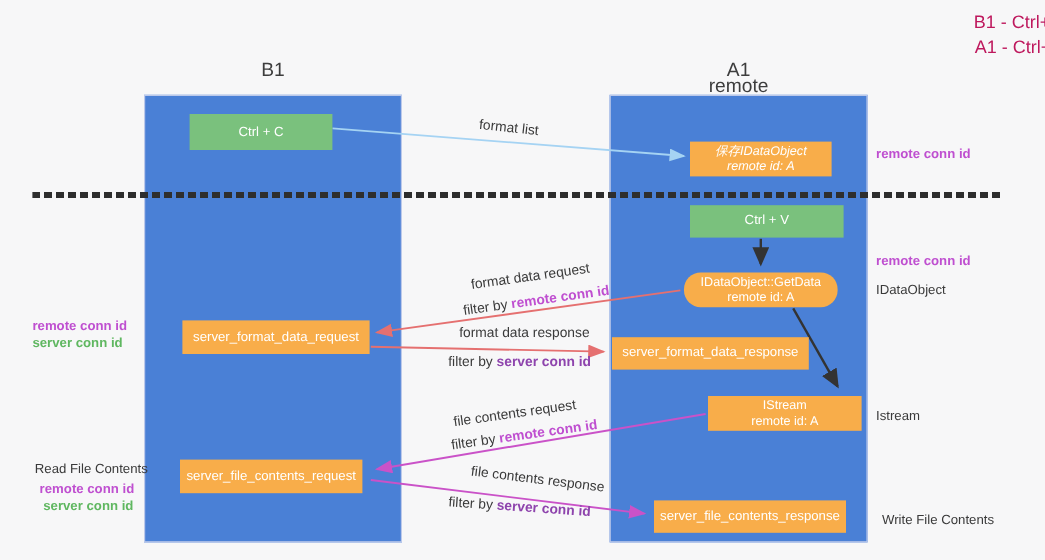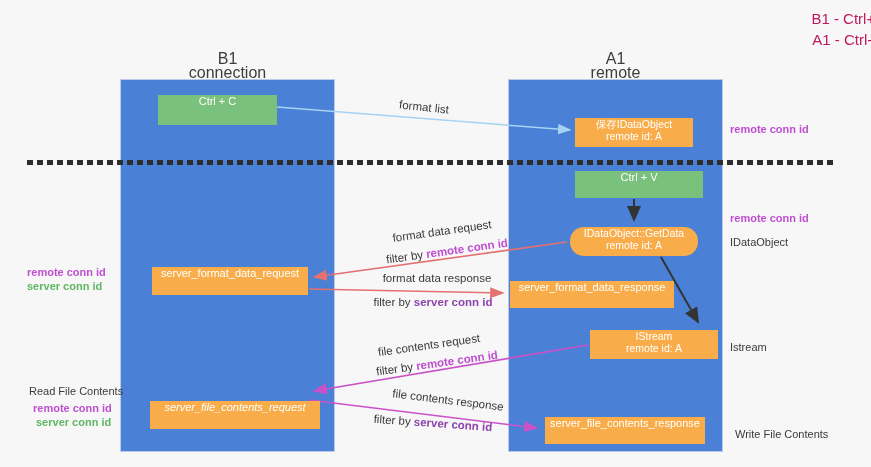--- a/index.html
+++ b/index.html
@@ -10,21 +10,21 @@
          font-size:15px;line-height:21px;color:#be185d;}
 
   .lane-header{position:absolute;text-align:center;font-size:16px;line-height:14px;color:#3d3d3d;}
   .lane{position:absolute;top:79px;height:373px;width:215px;background:#4a80d6;border:1px solid #bcc9ea;box-sizing:border-box;}
   .lane-left{left:120px;}
   .lane-right{left:508px;}
 
   .dash-line{position:absolute;left:27px;top:160px;width:808px;height:5px;
     background:repeating-linear-gradient(90deg,#2e2e2e 0 6px,transparent 6px 10px);}
 
-  .box{position:absolute;display:flex;flex-direction:column;align-items:center;
+  .box{position:absolute;display:flex;flex-direction:column;align-items:center;justify-content:center;
        color:#fff;text-align:center;box-sizing:border-box;}
   .box.green{background:#7ac17d;}
   .box.orange{background:#f8ad4a;}
   .box span{display:block;line-height:1.18;}
   .fs11{font-size:11px;} .fs10{font-size:10.5px;}
 
   .flabel{position:absolute;font-size:11.5px;color:#3a3a3a;white-space:nowrap;transform-origin:center;}
   .ann{position:absolute;font-size:11px;white-space:nowrap;color:#3a3a3a;}
   .magenta{color:#bf4fd0;font-weight:bold;}
   .purple{color:#8e44ad;font-weight:bold;}
@@ -37,21 +37,20 @@
 
 <div id="canvas">
 
   <div class="title">
     <div>B1 - Ctrl+C</div>
     <div>A1 - Ctrl+V</div>
   </div>
 
   <div class="lane-header" style="left:120px;top:52px;width:215px;">
     <div>B1</div>
-    <div>connection</div>
   </div>
   <div class="lane-header" style="left:508px;top:52px;width:215px;">
     <div>A1</div>
     <div>remote</div>
   </div>
 
   <div class="lane lane-left"></div>
   <div class="lane lane-right"></div>
 
   <div class="dash-line"></div>
@@ -77,21 +76,21 @@
     <line x1="309" y1="289" x2="503" y2="293" stroke="#e57070" stroke-width="1.6" marker-end="url(#m-red)"></line>
     <line x1="661" y1="257" x2="698" y2="322" stroke="#333" stroke-width="2" marker-end="url(#m-blk)"></line>
     <line x1="588" y1="345" x2="314" y2="391" stroke="#ca52c8" stroke-width="1.6" marker-end="url(#m-mag)"></line>
     <line x1="309" y1="400" x2="537" y2="428" stroke="#ca52c8" stroke-width="1.6" marker-end="url(#m-mag)"></line>
   </svg>
 
   <div class="box green fs11" style="left:158px;top:95px;width:119px;height:30px;">
     <span>Ctrl + C</span>
   </div>
 
-  <div class="box orange fs10" style="left:575px;top:118px;width:118px;height:29px;">
+  <div class="box orange fs10" style="left:575px;top:118px;width:118px;height:29px;font-style:italic;">
     <span>保存IDataObject</span>
     <span>remote id: A</span>
   </div>
 
   <div class="box green fs11" style="left:575px;top:171px;width:128px;height:27px;">
     <span>Ctrl + V</span>
   </div>
 
   <div class="box orange fs10" style="left:570px;top:227px;width:128px;height:29px;border-radius:14px;">
     <span>IDataObject::GetData</span>
@@ -104,21 +103,21 @@
 
   <div class="box orange fs11" style="left:510px;top:281px;width:164px;height:27px;">
     <span>server_format_data_response</span>
   </div>
 
   <div class="box orange fs10" style="left:590px;top:330px;width:128px;height:29px;">
     <span>IStream</span>
     <span>remote id: A</span>
   </div>
 
-  <div class="box orange fs11" style="left:150px;top:401px;width:170px;height:28px;font-style:italic;">
+  <div class="box orange fs11" style="left:150px;top:383px;width:152px;height:28px;">
     <span>server_file_contents_request</span>
   </div>
 
   <div class="box orange fs11" style="left:545px;top:417px;width:160px;height:27px;">
     <span>server_file_contents_response</span>
   </div>
 
   <div class="flabel" style="left:424px;top:107px;transform:translate(-50%,-50%) rotate(6deg);">
     <span>format list</span>
   </div>

